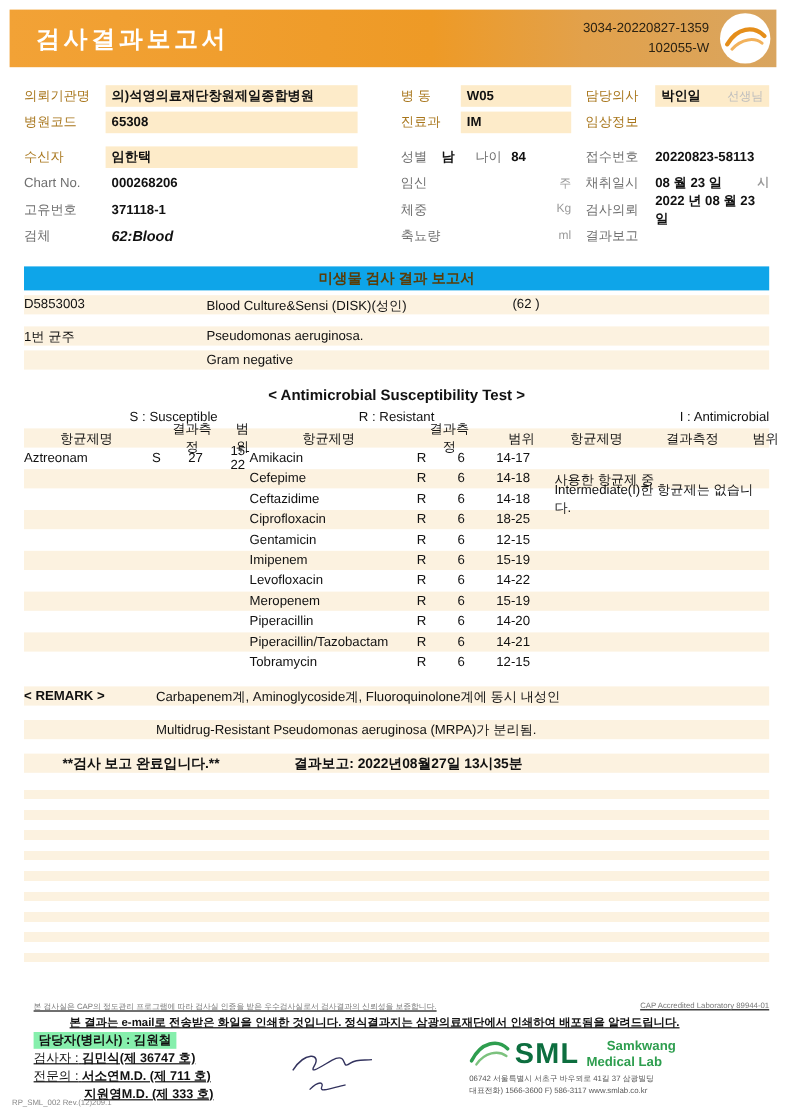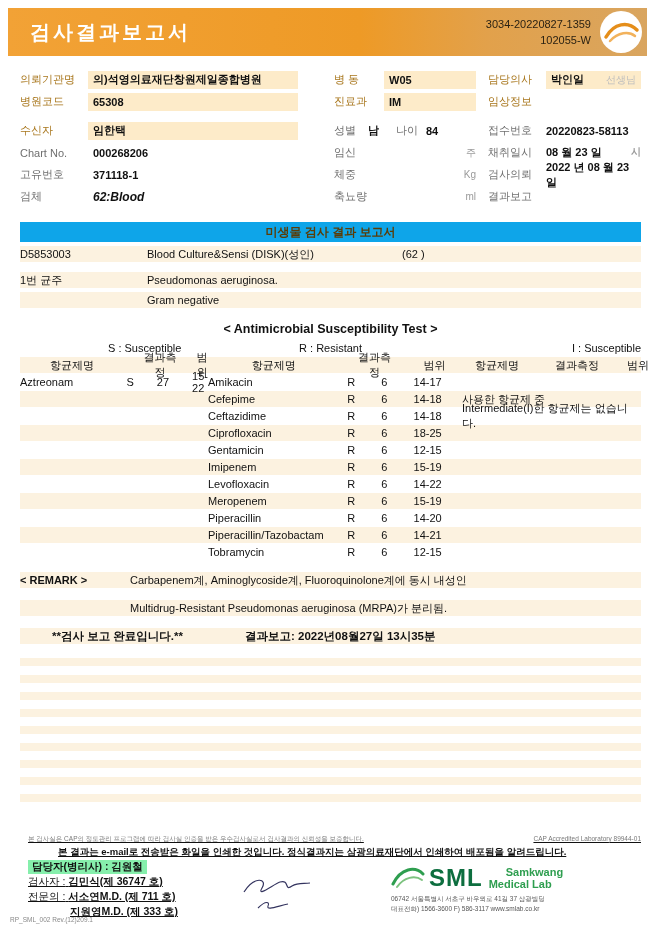--- a/index.html
+++ b/index.html
@@ -28,21 +28,21 @@
   .suffix{color:#bdbdbd;font-weight:normal;font-size:10px;margin-left:auto;}
   .midl{width:34px;}
   .blk1{margin-top:14px;}
   .blk2{margin-top:10px;}
 
   
   .secbar{margin-top:16px;height:20px;background:#0ea5e9;display:flex;align-items:center;justify-content:center;
     font-size:12px;font-weight:bold;color:#5a3c07;}
   .stripe{background:#FCF2E0;}
   .mrow{display:flex;align-items:center;height:16px;font-size:11px;margin-top:4px;}
-  .mcode{width:127px;flex:none;}
+  .mcode{width:152px;flex:none;}
   .mname{width:255px;flex:none;}
   .mgap{height:6px;}
 
   
   .ast-title{text-align:center;font-weight:bold;font-size:12.5px;margin-top:14px;}
   .legend{display:grid;grid-template-columns:1fr 1fr 1fr;font-size:11px;margin-top:4px;height:16px;align-items:center;}
   .legend .ls{padding-left:88px;}
   .legend .lr{text-align:center;}
   .legend .li{text-align:right;}
   .ast-head,.arow{display:flex;height:16px;align-items:center;font-size:11px;margin-top:1px;}
@@ -209,21 +209,21 @@
     </div>
     <div class="mrow stripe">
       <span class="mcode"></span>
       <span class="fx">Gram negative</span>
     </div>
 
     <div class="ast-title">&lt; Antimicrobial Susceptibility Test &gt;</div>
     <div class="legend">
       <span class="ls">S : Susceptible</span>
       <span class="lr">R : Resistant</span>
-      <span class="li">I : Susceptible</span>
+      <span class="li">I : Antimicrobial</span>
     </div>
 
     <div class="ast-head stripe">
       <div class="g g1">
         <span class="hn">항균제명</span>
         <span class="hr">결과측정</span>
         <span class="hg">범위</span>
       </div>
       <div class="g g2">
         <span class="hn">항균제명</span>

